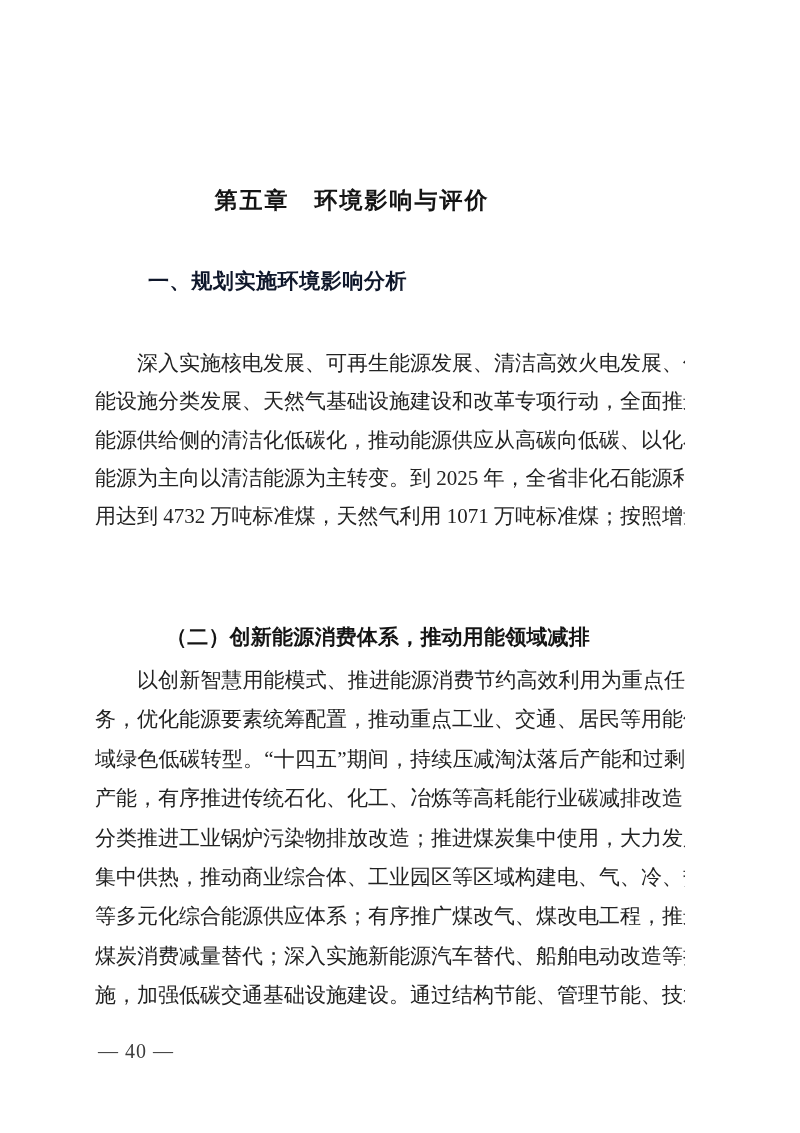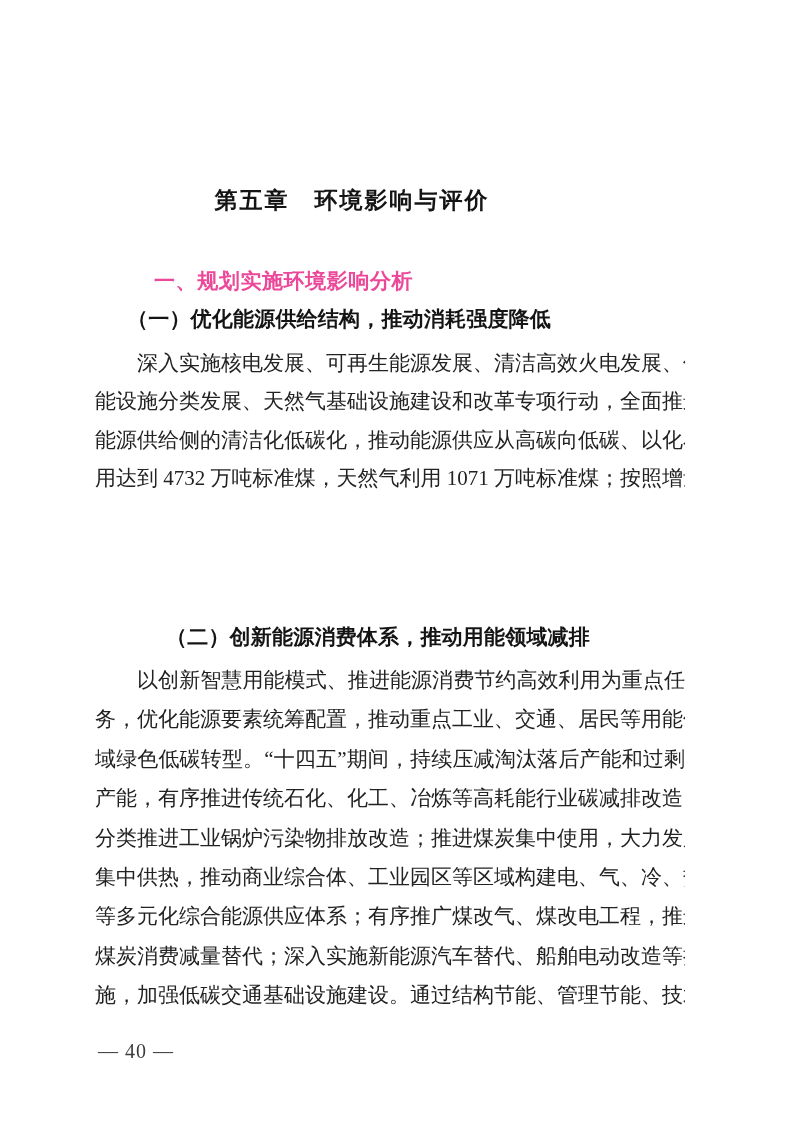--- a/index.html
+++ b/index.html
@@ -25,26 +25,26 @@
     text-align: center;
     font-family: "Liberation Sans", "DejaVu Sans", sans-serif;
     font-size: 23px;
     font-weight: 700;
     letter-spacing: 2px;
     color: #141414;
     line-height: 32px;
   }
   .section-heading {
     position: absolute;
-    left: 154px;
+    left: 148px;
     font-family: "Liberation Sans", "DejaVu Sans", sans-serif;
     font-size: 21px;
     font-weight: 700;
     letter-spacing: 0.6px;
-    color: #ec4899;
+    color: #0f172a;
     line-height: 30px;
     white-space: nowrap;
     text-align: right;
   }
   .sh1 { top: 266px; }
   .subsection-heading {
     position: absolute;
     left: 127px;
     font-family: "Liberation Serif", "DejaVu Serif", serif;
     font-size: 21px;
@@ -90,26 +90,26 @@
 </style>
 </head>
 <body>
 
 <div class="page">
 
   <h1 class="chapter-title">第五章　环境影响与评价</h1>
 
   <div class="section-heading sh1">一、规划实施环境影响分析</div>
 
-  <div class="subsection-heading ssh1">（一）优化能源供给结构，推动消耗强度降低</div>
 
   <div class="para p1">
     <div class="line indent">深入实施核电发展、可再生能源发展、清洁高效火电发展、储</div>
     <div class="line">能设施分类发展、天然气基础设施建设和改革专项行动，全面推进</div>
     <div class="line">能源供给侧的清洁化低碳化，推动能源供应从高碳向低碳、以化石</div>
+    <div class="line">能源为主向以清洁能源为主转变。到 2025 年，全省非化石能源利</div>
     <div class="line">用达到 4732 万吨标准煤，天然气利用 1071 万吨标准煤；按照增量</div>
   </div>
 
   <div class="subsection-heading ssh2">（二）创新能源消费体系，推动用能领域减排</div>
 
   <div class="para p2">
     <div class="line indent">以创新智慧用能模式、推进能源消费节约高效利用为重点任</div>
     <div class="line">务，优化能源要素统筹配置，推动重点工业、交通、居民等用能领</div>
     <div class="line">域绿色低碳转型。“十四五”期间，持续压减淘汰落后产能和过剩</div>
     <div class="line">产能，有序推进传统石化、化工、冶炼等高耗能行业碳减排改造，</div>

